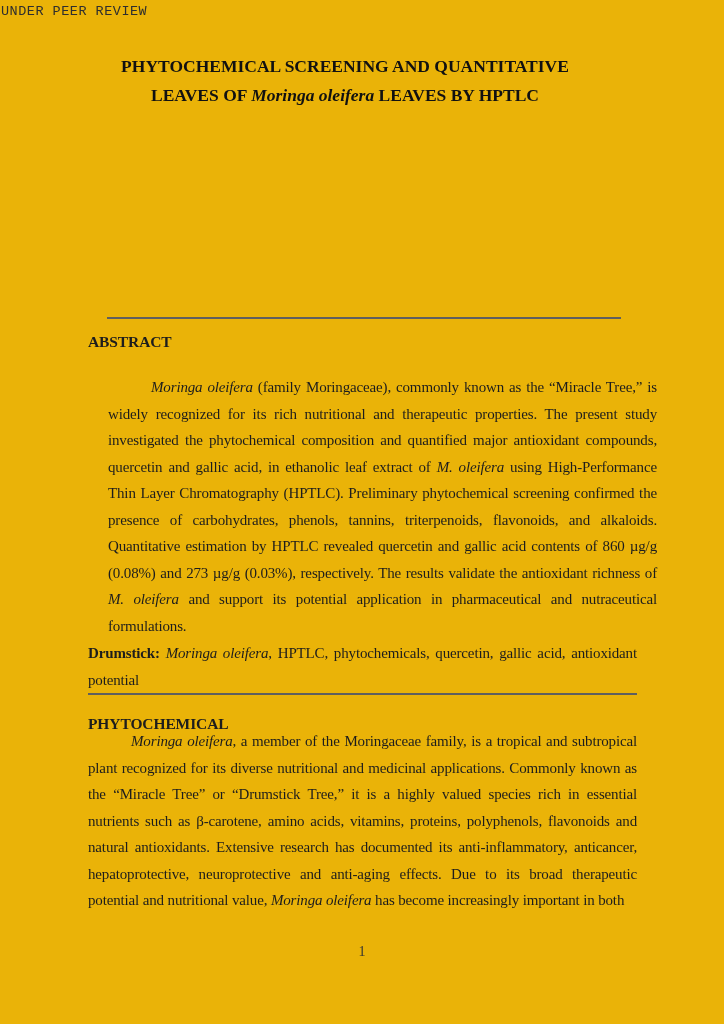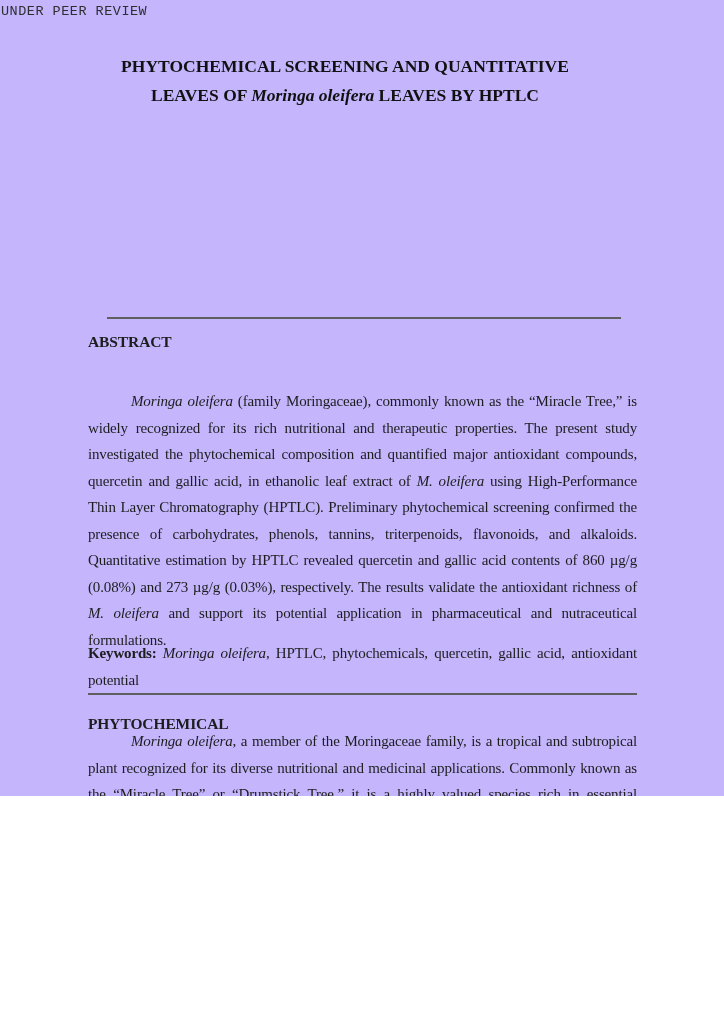--- a/index.html
+++ b/index.html
@@ -9,22 +9,22 @@
   body {
     width: 724px;
     height: 1024px;
     background: #ffffff;
     font-family: "Liberation Serif", "DejaVu Serif", serif;
     color: #1d1d1d;
   }
   .page {
     position: relative;
     width: 724px;
-    height: 796px;
-    background: #c4b5fd;
+    height: 1024px;
+    background: #eab308;
     overflow: hidden;
   }
   .peer-review-header {
     position: absolute;
     top: 4px;
     left: 1px;
     font-family: "Liberation Mono", "DejaVu Sans Mono", monospace;
     font-size: 13.5px;
     letter-spacing: 0.5px;
     color: #2e2e2e;
@@ -68,21 +68,21 @@
     position: absolute;
     left: 88px;
     width: 549px;
     margin: 0;
     font-size: 15px;
     line-height: 26.5px;
     text-align: justify;
     letter-spacing: -0.15px;
     color: #1d1d1d;
   }
-  .abstract-para { top: 388px; text-indent: 43px; }
+  .abstract-para { top: 374px; text-indent: 43px; margin-left: 20px; }
   .keywords-line { top: 640px; }
   .intro-para    { top: 728px; text-indent: 43px; }
   .page-number {
     position: absolute;
     top: 944px;
     left: 0;
     width: 724px;
     text-align: center;
     font-size: 14px;
     color: #333333;
@@ -99,21 +99,21 @@
     <div class="title-line"><span>PHYTOCHEMICAL SCREENING AND QUANTITATIVE</span></div>
     <div class="title-line"><span>LEAVES OF </span><span style="font-style: italic;">Moringa oleifera</span><span> LEAVES BY HPTLC</span></div>
   </h1>
 
   <div class="rule rule-abstract"></div>
 
   <h2 class="heading abstract-heading">ABSTRACT</h2>
 
   <p class="para abstract-para"><span style="font-style: italic;">Moringa oleifera</span><span> (family Moringaceae), commonly known as the “Miracle Tree,” is widely recognized for its rich nutritional and therapeutic properties. The present study investigated the phytochemical composition and quantified major antioxidant compounds, quercetin and gallic acid, in ethanolic leaf extract of </span><span style="font-style: italic;">M. oleifera</span><span> using High-Performance Thin Layer Chromatography (HPTLC). Preliminary phytochemical screening confirmed the presence of carbohydrates, phenols, tannins, triterpenoids, flavonoids, and alkaloids. Quantitative estimation by HPTLC revealed quercetin and gallic acid contents of 860 µg/g (0.08%) and 273 µg/g (0.03%), respectively. The results validate the antioxidant richness of </span><span style="font-style: italic;">M. oleifera</span><span> and support its potential application in pharmaceutical and nutraceutical formulations.</span></p>
 
-  <p class="para keywords-line"><span style="font-weight: bold;">Keywords:</span><span> </span><span style="font-style: italic;">Moringa oleifera</span><span>, HPTLC, phytochemicals, quercetin, gallic acid, antioxidant potential</span></p>
+  <p class="para keywords-line"><span style="font-weight: bold;">Drumstick:</span><span> </span><span style="font-style: italic;">Moringa oleifera</span><span>, HPTLC, phytochemicals, quercetin, gallic acid, antioxidant potential</span></p>
 
   <div class="rule rule-keywords"></div>
 
   <h2 class="heading intro-heading">PHYTOCHEMICAL</h2>
 
   <p class="para intro-para"><span style="font-style: italic;">Moringa oleifera</span><span>, a member of the Moringaceae family, is a tropical and subtropical plant recognized for its diverse nutritional and medicinal applications. Commonly known as the “Miracle Tree” or “Drumstick Tree,” it is a highly valued species rich in essential nutrients such as β-carotene, amino acids, vitamins, proteins, polyphenols, flavonoids and natural antioxidants. Extensive research has documented its anti-inflammatory, anticancer, hepatoprotective, neuroprotective and anti-aging effects. Due to its broad therapeutic potential and nutritional value, </span><span style="font-style: italic;">Moringa oleifera</span><span> has become increasingly important in both</span></p>
 
   <div class="page-number">1</div>
 
 </div>

